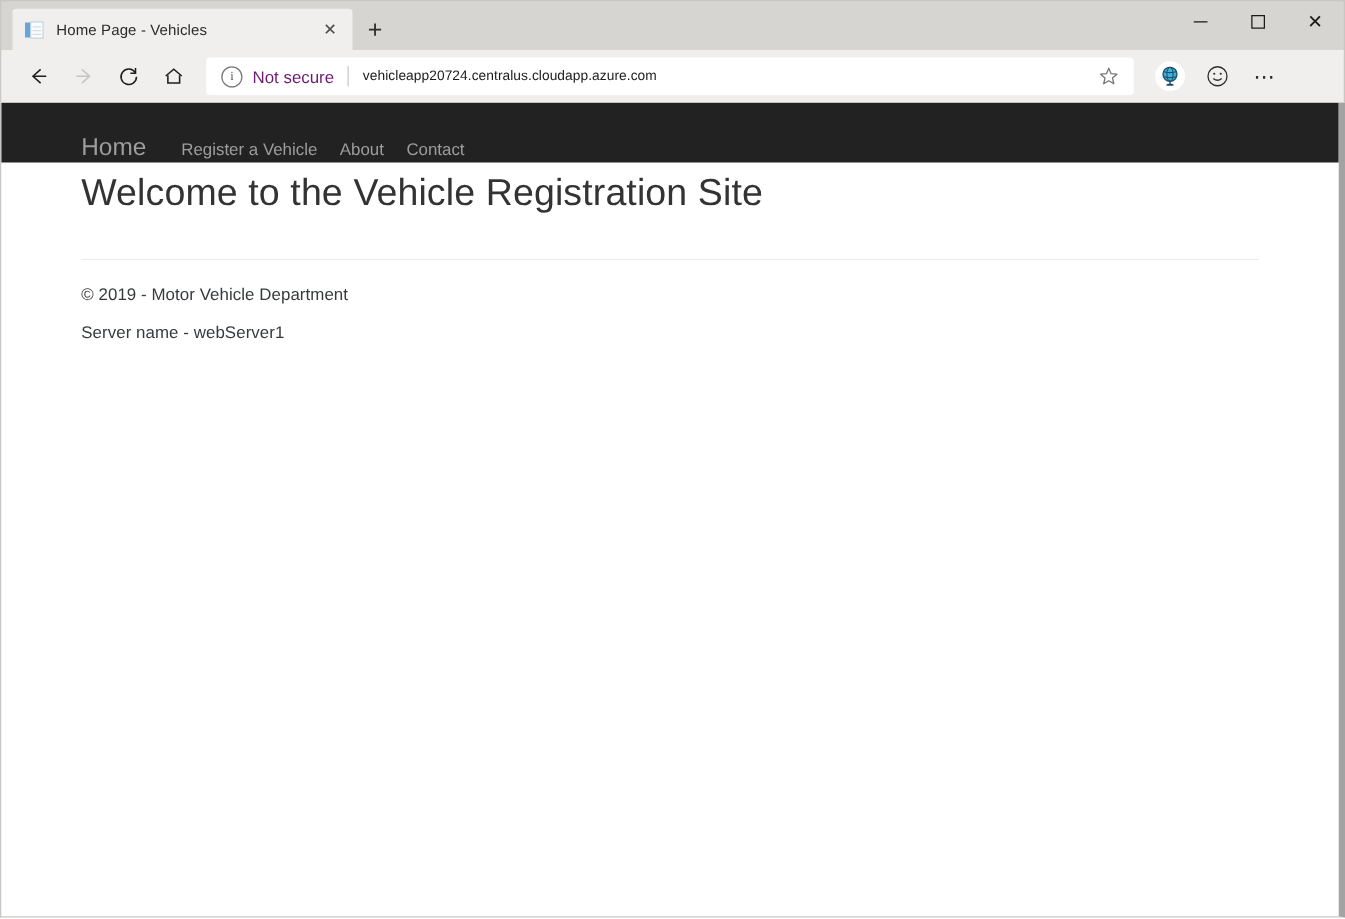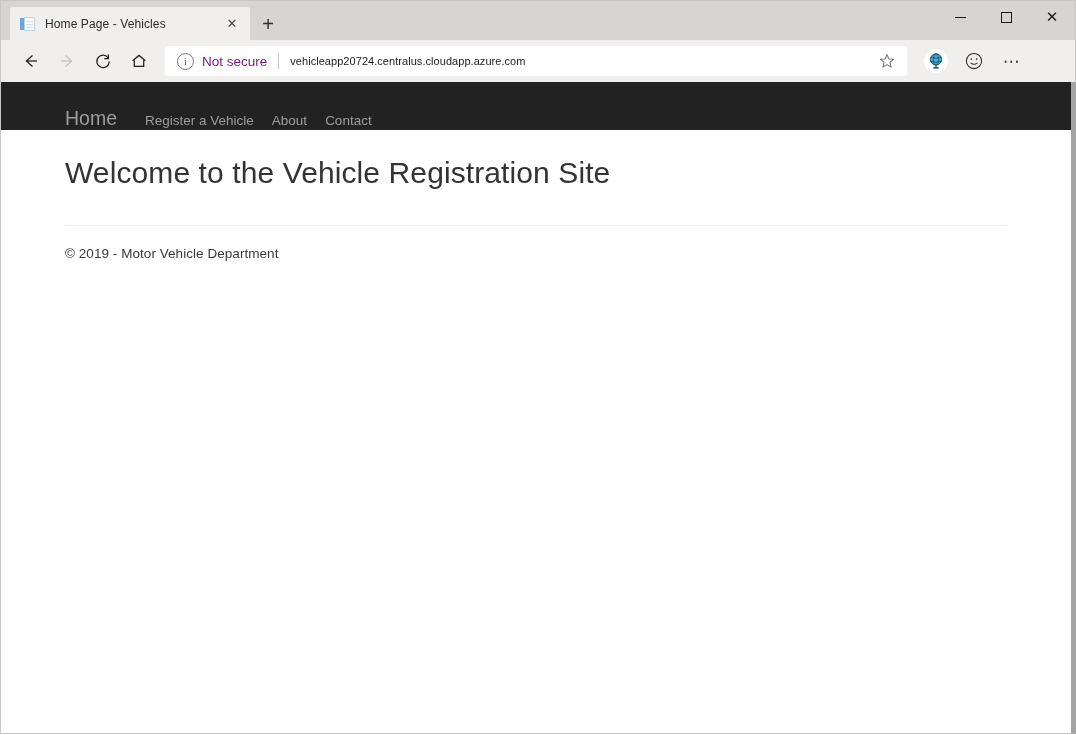--- a/index.html
+++ b/index.html
@@ -33,21 +33,21 @@
     border-left: 1px solid #c9c7c3;
     border-right: 1px solid #c9c7c3;
     box-sizing: border-box;
     display: flex;
     align-items: flex-end;
   }
   .tabstrip-left-pad { width: 9px; height: 100%; }
 
   .tab {
     position: relative;
-    width: 240px;
+    width: 272px;
     height: 33px;
     background: #f1efee;
     border-radius: 3px 3px 0 0;
     display: flex;
     align-items: center;
     padding: 0 8px 0 10px;
     box-sizing: border-box;
     cursor: default;
   }
   .tab-favicon {
@@ -304,21 +304,20 @@
     white-space: nowrap;
     cursor: pointer;
     margin-top: 30px;
   }
   .nav-link:last-child { margin-right: 0; }
 
   
   .page-content {
     width: 942px;
     margin: 0 auto;
-    padding-top: 18px;
     box-sizing: border-box;
   }
   .page-title {
     font-size: 30px;
     font-weight: normal;
     color: #333333;
     margin: 0;
     padding-top: 8px;
     letter-spacing: 0.1px;
   }
@@ -446,16 +445,17 @@
         <a class="nav-link">Register a Vehicle</a>
         <a class="nav-link">About</a>
         <a class="nav-link">Contact</a>
       </div>
     </nav>
 
     <div class="page-content">
       <h1 class="page-title">Welcome to the Vehicle Registration Site</h1>
       <hr class="content-hr">
       <div class="footer-line">© 2019 - Motor Vehicle Department</div>
+      <div class="footer-line">Server name - webServer1</div>
     </div>
 
   </div>
 </div>
 
 </body></html>

